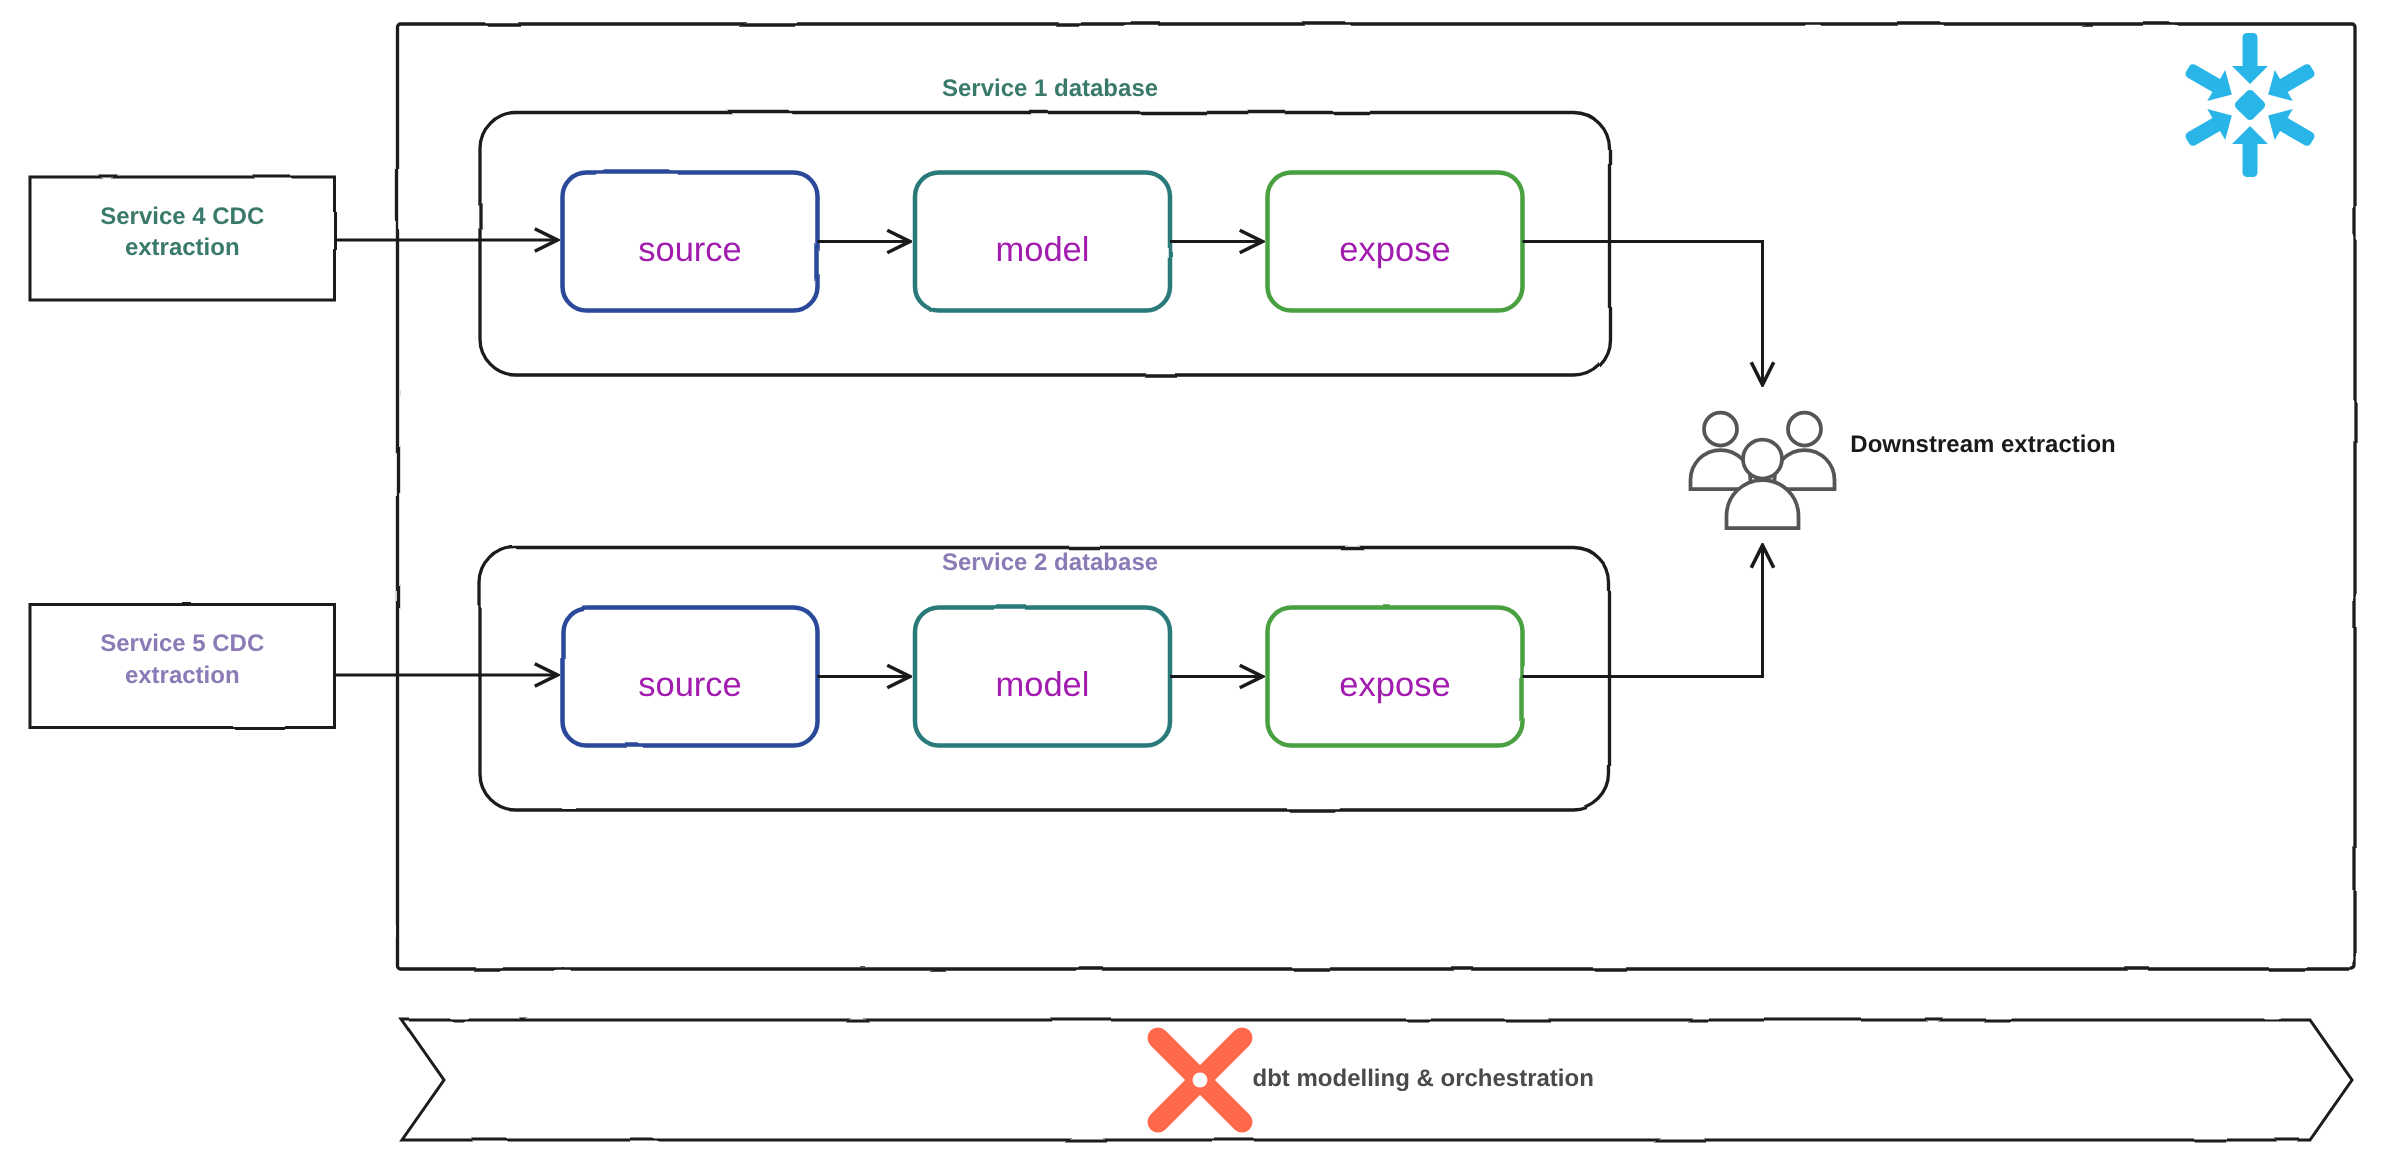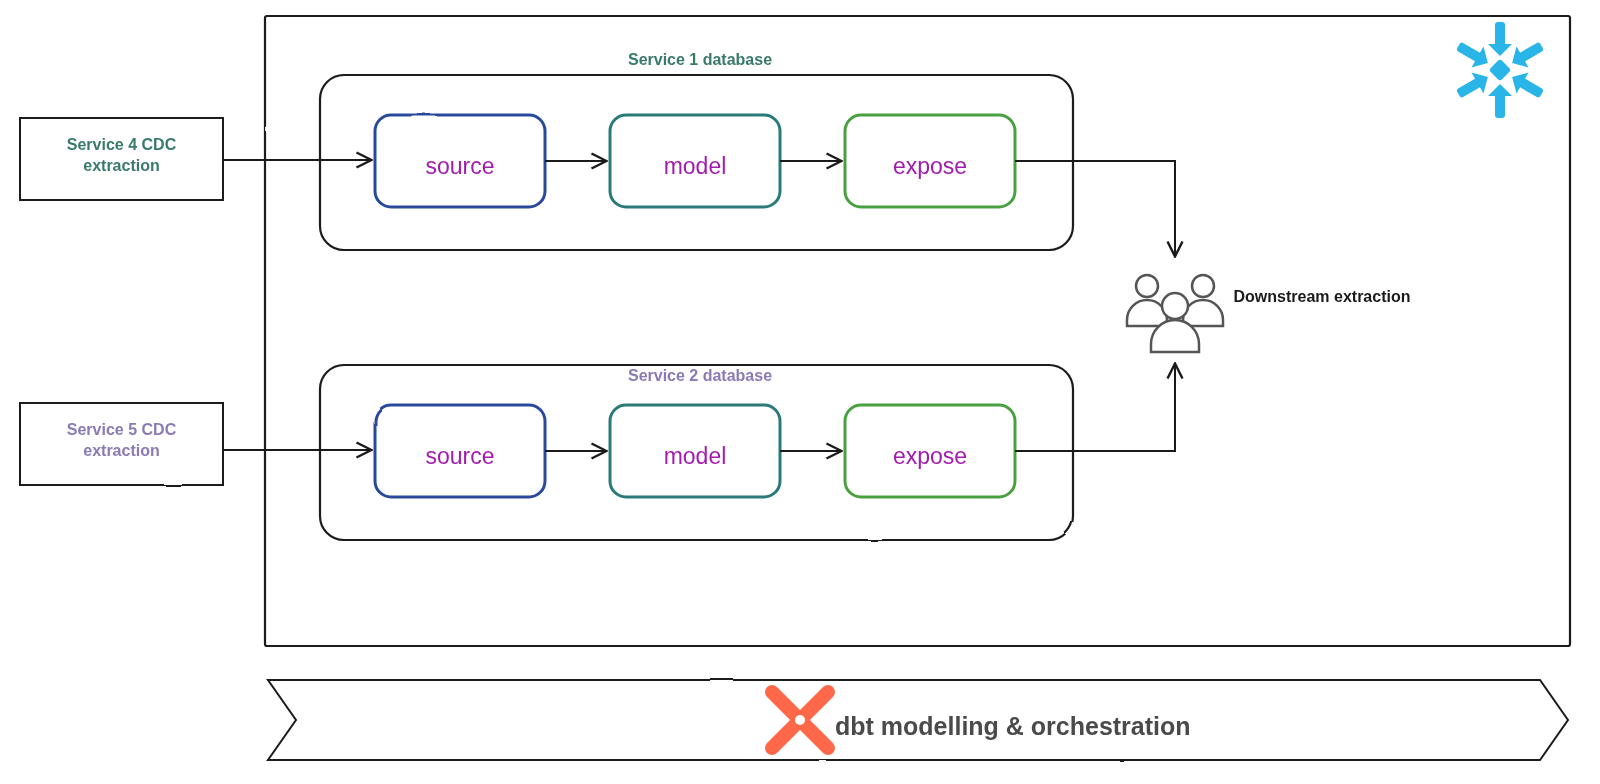--- a/index.html
+++ b/index.html
@@ -19,21 +19,21 @@
     position: absolute;
     font-size: 16px;
     font-weight: 600;
     text-align: center;
     line-height: 1.3;
     pointer-events: none;
   }
   .label-svc1 { color: #3a7a6a; }
   .label-svc2 { color: #8a7ab5; }
   .label-black { color: #1a1a1a; }
-  .label-dbt { color: #4a4a4a; font-weight: 700; font-size: 25px;}
+  .label-dbt { color: #4a4a4a; font-weight: 700; font-size: 16px;}
   .box-label { font-size: 23px; font-weight: 400; color: #a21caf; }
 </style>
 </head>
 <body>
 
 <div class="container">
 
 <svg width="1600" height="784" style="position:absolute;top:0;left:0">
   <defs>
     <marker id="arrow" viewBox="0 0 12 12" refX="10" refY="6" markerWidth="9" markerHeight="9" orient="auto-start-reverse">

